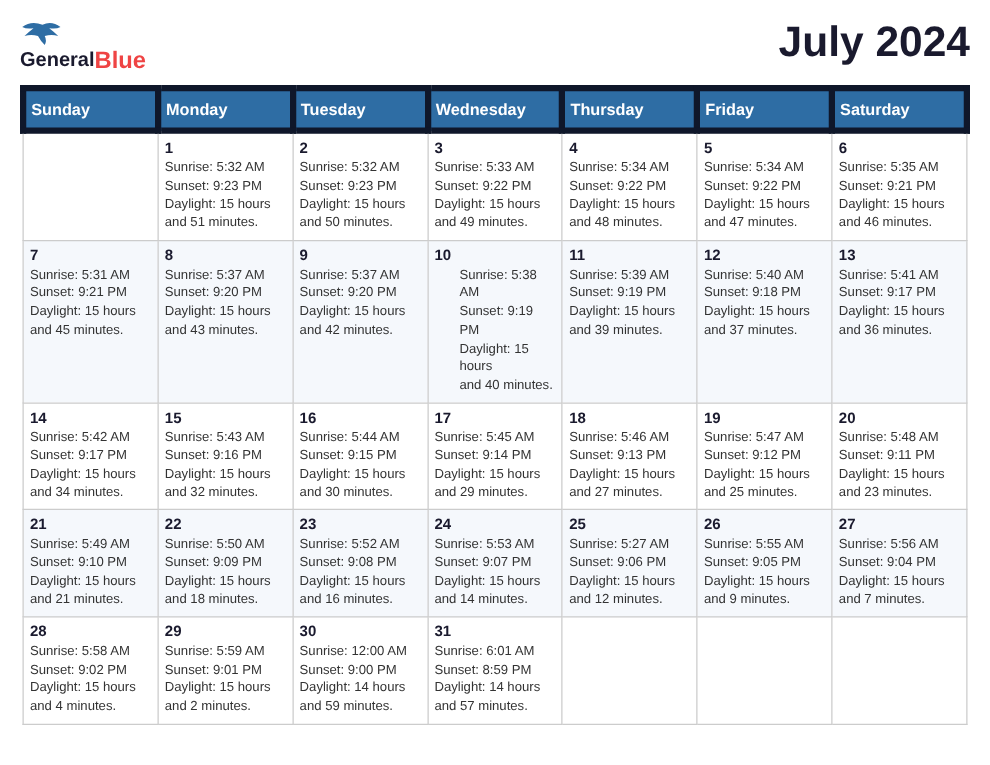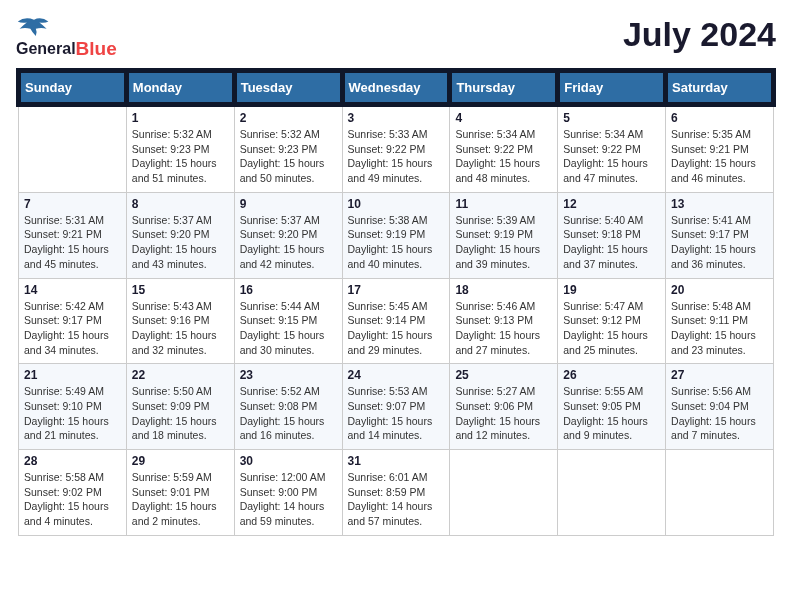--- a/index.html
+++ b/index.html
@@ -182,21 +182,21 @@
         </td>
         <td>
           <span class="day-num">9</span>
           <div class="day-info" style="white-space: pre-line;">Sunrise: 5:37 AM
 Sunset: 9:20 PM
 Daylight: 15 hours
 and 42 minutes.</div>
         </td>
         <td>
           <span class="day-num">10</span>
-          <div class="day-info" style="white-space: pre-line;">Sunrise: 5:38 AM
+          <div class="day-info" style="white-space: pre-line; margin-left: 20px;">Sunrise: 5:38 AM
 Sunset: 9:19 PM
 Daylight: 15 hours
 and 40 minutes.</div>
         </td>
         <td>
           <span class="day-num">11</span>
           <div class="day-info" style="white-space: pre-line;">Sunrise: 5:39 AM
 Sunset: 9:19 PM
 Daylight: 15 hours
 and 39 minutes.</div>

